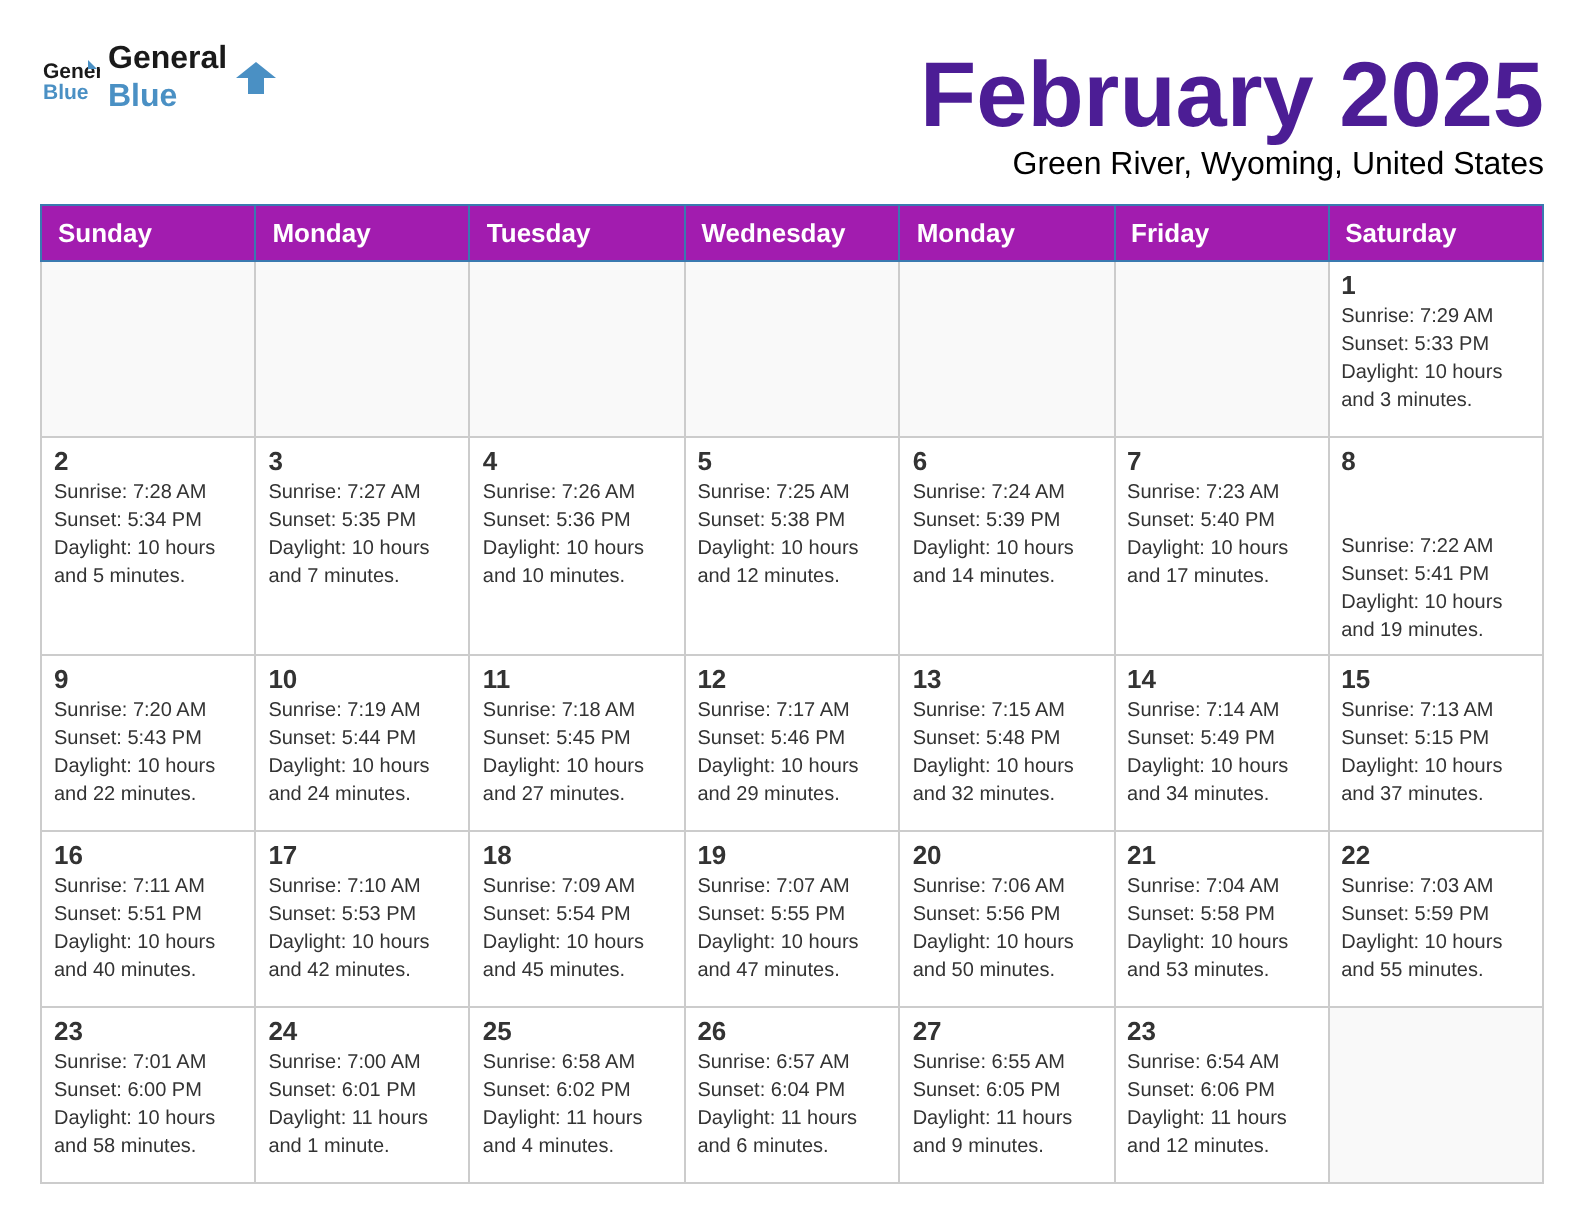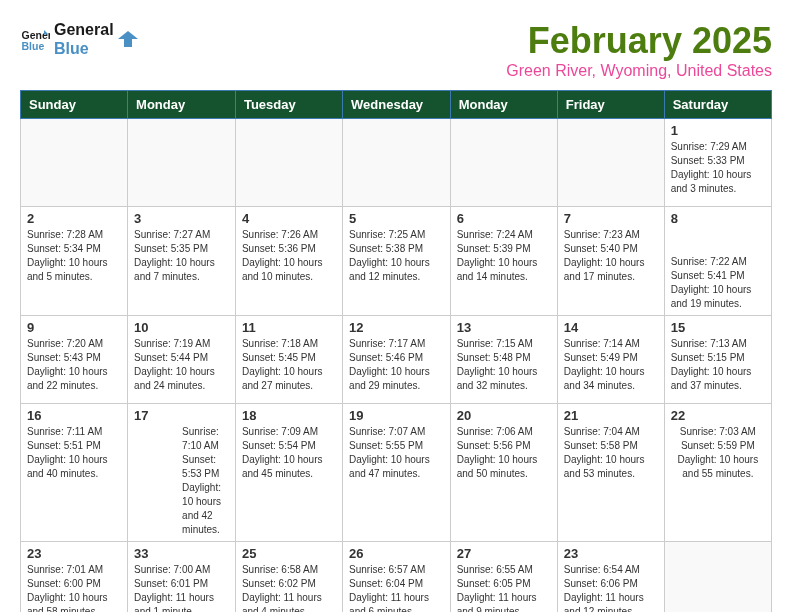--- a/index.html
+++ b/index.html
@@ -22,35 +22,35 @@
       gap: 4px;
     }
     .logo-icon {
       width: 30px;
       height: 30px;
     }
     .title-section {
       text-align: right;
     }
     .calendar-title {
-      font-size: 36px;
+      font-size: 46px;
       font-weight: bold;
-      color: #4d7c0f;
+      color: #4c1d95;
     }
     .calendar-subtitle {
       font-size: 16px;
-      color: #ec4899;
+      color: #000000;
     }
     .calendar-table {
       width: 100%;
       border-collapse: collapse;
       border: 1px solid #ccc;
     }
     .calendar-table th {
-      background-color: #14532d;
+      background-color: #a21caf;
       color: #fff;
       text-align: left;
       padding: 6px 8px;
       font-size: 13px;
       font-weight: bold;
       border: 1px solid #3a7ab0;
     }
     .calendar-table td {
       width: 108px;
       height: 88px;
@@ -233,21 +233,21 @@
       <tr>
         <td>
           <span class="day-number">16</span>
           <div class="day-info" style="white-space: pre-line;">Sunrise: 7:11 AM
 Sunset: 5:51 PM
 Daylight: 10 hours
 and 40 minutes.</div>
         </td>
         <td>
           <span class="day-number">17</span>
-          <div class="day-info" style="white-space: pre-line; margin-left: 48px;">Sunrise: 7:10 AM
+          <div class="day-info" style="white-space: pre-line;">Sunrise: 7:10 AM
 Sunset: 5:53 PM
 Daylight: 10 hours
 and 42 minutes.</div>
         </td>
         <td>
           <span class="day-number">18</span>
           <div class="day-info" style="white-space: pre-line;">Sunrise: 7:09 AM
 Sunset: 5:54 PM
 Daylight: 10 hours
 and 45 minutes.</div>
@@ -268,36 +268,36 @@
         </td>
         <td>
           <span class="day-number">21</span>
           <div class="day-info" style="white-space: pre-line;">Sunrise: 7:04 AM
 Sunset: 5:58 PM
 Daylight: 10 hours
 and 53 minutes.</div>
         </td>
         <td>
           <span class="day-number">22</span>
-          <div class="day-info" style="white-space: pre-line; text-align: center;">Sunrise: 7:03 AM
+          <div class="day-info" style="white-space: pre-line;">Sunrise: 7:03 AM
 Sunset: 5:59 PM
 Daylight: 10 hours
 and 55 minutes.</div>
         </td>
       </tr>
       <tr>
         <td>
           <span class="day-number">23</span>
           <div class="day-info" style="white-space: pre-line;">Sunrise: 7:01 AM
 Sunset: 6:00 PM
 Daylight: 10 hours
 and 58 minutes.</div>
         </td>
         <td>
-          <span class="day-number">33</span>
+          <span class="day-number">24</span>
           <div class="day-info" style="white-space: pre-line;">Sunrise: 7:00 AM
 Sunset: 6:01 PM
 Daylight: 11 hours
 and 1 minute.</div>
         </td>
         <td>
           <span class="day-number">25</span>
           <div class="day-info" style="white-space: pre-line;">Sunrise: 6:58 AM
 Sunset: 6:02 PM
 Daylight: 11 hours

